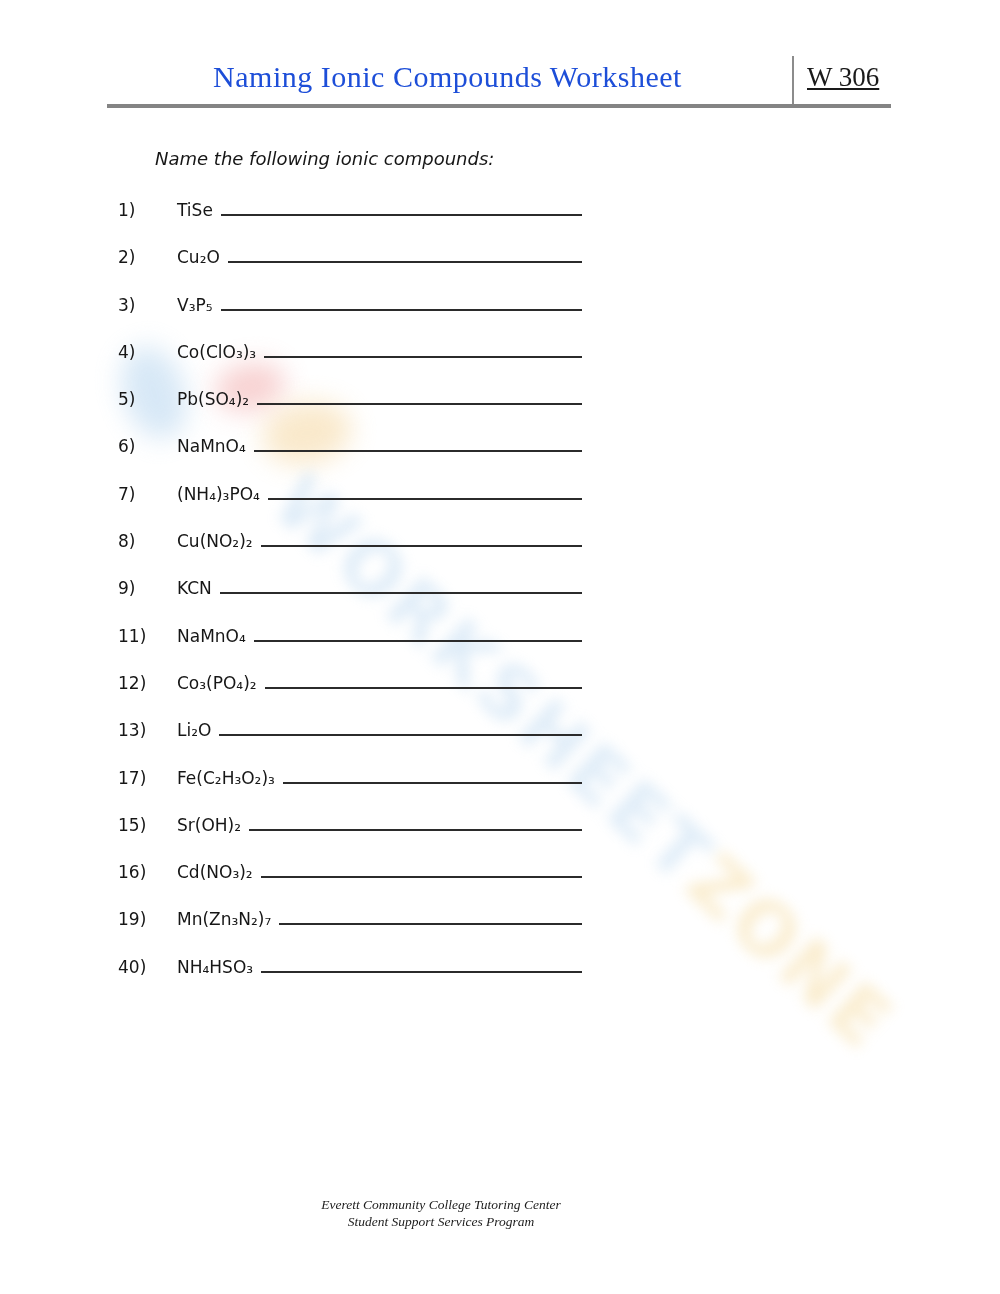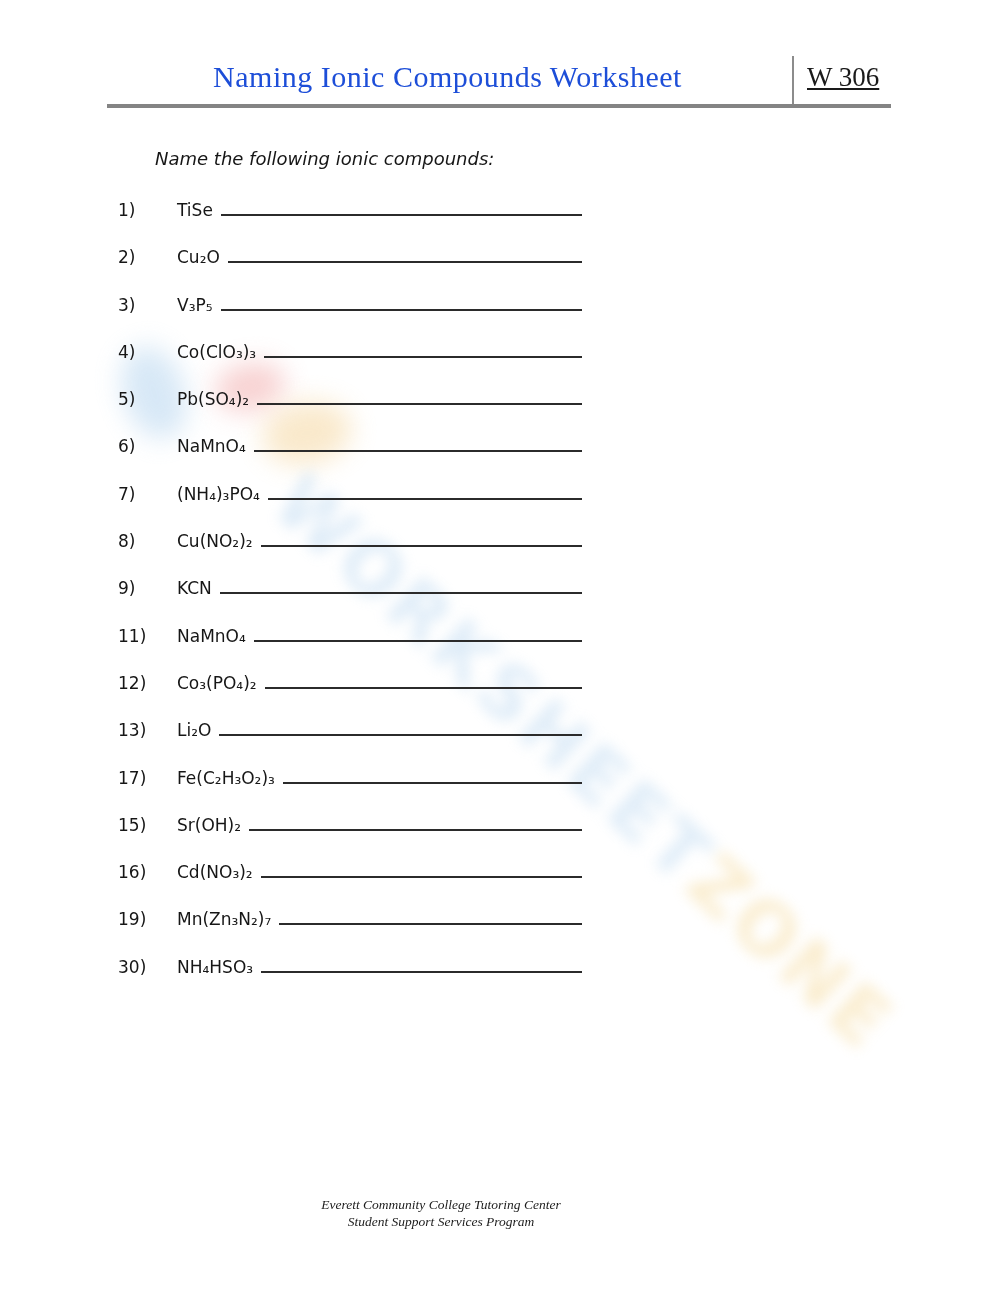--- a/index.html
+++ b/index.html
@@ -172,21 +172,21 @@
       <span class="num">16)</span>
       <span class="formula">Cd(NO₃)₂</span>
       <div class="blank"></div>
     </div>
     <div class="row">
       <span class="num">19)</span>
       <span class="formula">Mn(Zn₃N₂)₇</span>
       <div class="blank"></div>
     </div>
     <div class="row">
-      <span class="num">30)</span>
+      <span class="num">40)</span>
       <span class="formula">NH₄HSO₃</span>
       <div class="blank"></div>
     </div>
   </div>
 
 <div class="footer">
   <div>Everett Community College Tutoring Center</div>
   <div>Student Support Services Program</div>
 </div>
 

